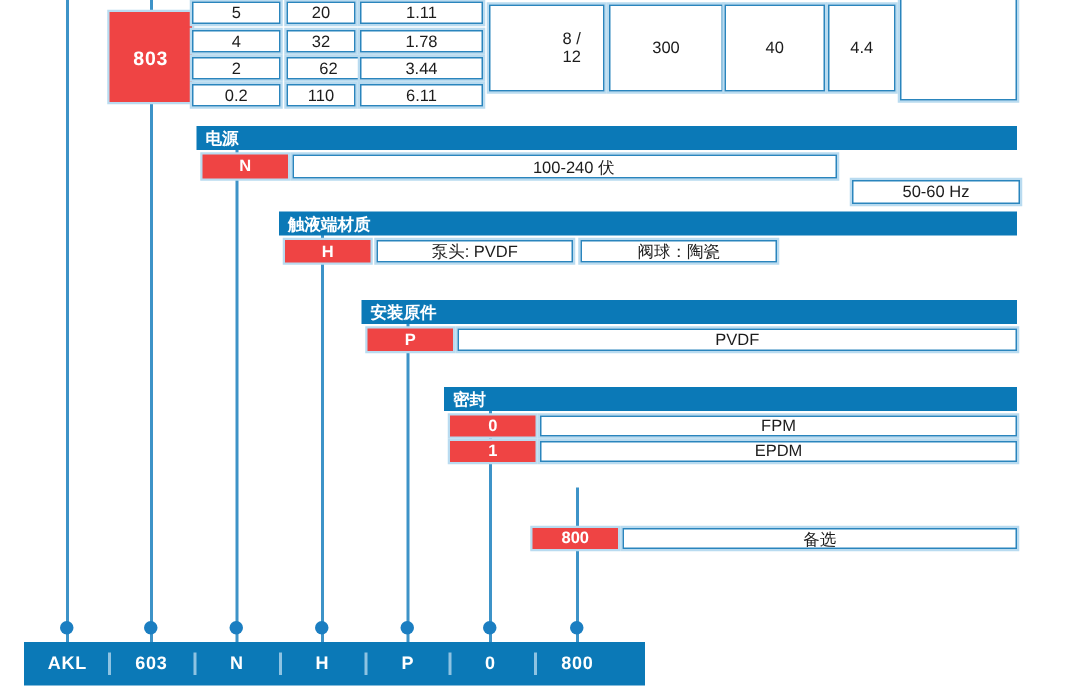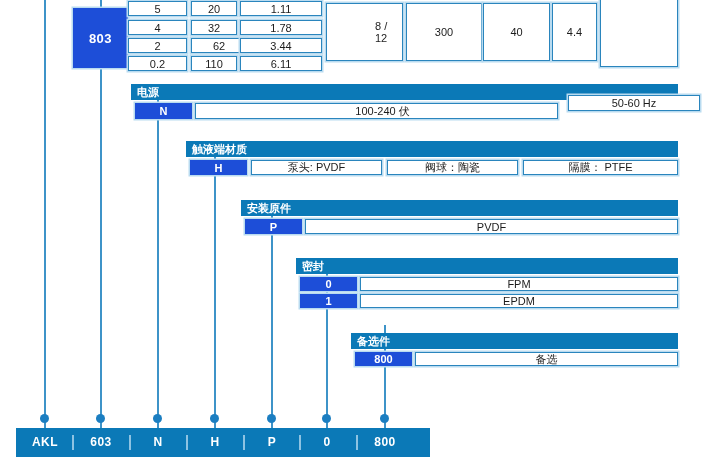--- a/index.html
+++ b/index.html
@@ -3,21 +3,21 @@
 <meta charset="utf-8">
 <style>
   html,body{margin:0;padding:0;background:#fff;}
   #page{position:relative;width:721px;height:466px;background:#ffffff;overflow:hidden;
         font-family:"Liberation Sans","DejaVu Sans",sans-serif;}
   .vline{position:absolute;width:2px;background:#3d93c8;z-index:1;}
   .dot{position:absolute;width:9px;height:9px;border-radius:50%;background:#1b7ec1;z-index:3;}
   .cell{position:absolute;background:#ffffff;border:1px solid #2a85bd;
         box-shadow:0 0 0 1.5px #b9dbf0;display:flex;align-items:center;justify-content:center;
         font-size:11px;color:#1c1c1c;z-index:2;box-sizing:border-box;}
-  .code{position:absolute;background:#1d4ed8;color:#ffffff;font-weight:bold;
+  .code{position:absolute;background:#ef4444;color:#ffffff;font-weight:bold;
         display:flex;align-items:center;justify-content:center;font-size:11px;
         box-shadow:0 0 0 1.5px #b9dbf0;z-index:2;box-sizing:border-box;}
   .hdr{position:absolute;background:#0b79b7;color:#ffffff;font-weight:bold;font-size:11px;
        display:flex;align-items:center;padding-left:6px;z-index:2;box-sizing:border-box;}
   .model{font-size:13px;letter-spacing:0.5px;}
   .bar{position:absolute;left:16px;top:428px;width:414px;height:29px;background:#0b79b7;z-index:2;}
   .seg{position:absolute;top:0;width:60px;color:#ffffff;font-weight:bold;font-size:12px;
        text-align:center;line-height:29px;letter-spacing:0.5px;}
   .sep{position:absolute;top:7px;width:2px;height:15px;background:#8ec3e2;}
 </style>
@@ -54,39 +54,37 @@
 
   <div class="cell" style="left:326px;top:3px;width:77px;height:58px;padding-left:48px;">8 / 12</div>
   <div class="cell" style="left:406px;top:3px;width:76px;height:58px;">300</div>
   <div class="cell" style="left:483px;top:3px;width:67px;height:58px;">40</div>
   <div class="cell" style="left:552px;top:3px;width:45px;height:58px;">4.4</div>
   <div class="cell" style="left:600px;top:-12px;width:78px;height:79px;"></div>
 
   <div class="hdr" style="left:131px;top:84px;width:547px;height:16px;">电源</div>
   <div class="code" style="left:135px;top:103px;width:57px;height:16px;">N</div>
   <div class="cell" style="left:195px;top:103px;width:363px;height:16px;padding-left:12px;">100-240 伏</div>
-  <div class="cell" style="left:568px;top:95px;width:132px;height:16px;">50-60 Hz</div>
+  <div class="cell" style="left:568px;top:120px;width:112px;height:16px;">50-60 Hz</div>
 
   <div class="hdr" style="left:186px;top:141px;width:492px;height:16px;">触液端材质</div>
   <div class="code" style="left:190px;top:160px;width:57px;height:15px;">H</div>
   <div class="cell" style="left:251px;top:160px;width:131px;height:15px;">泵头: PVDF</div>
   <div class="cell" style="left:387px;top:160px;width:131px;height:15px;">阀球：陶瓷</div>
-  <div class="cell" style="left:523px;top:160px;width:155px;height:15px;">隔膜： PTFE</div>
 
   <div class="hdr" style="left:241px;top:200px;width:437px;height:16px;">安装原件</div>
   <div class="code" style="left:245px;top:219px;width:57px;height:15px;">P</div>
   <div class="cell" style="left:305px;top:219px;width:373px;height:15px;">PVDF</div>
 
   <div class="hdr" style="left:296px;top:258px;width:382px;height:16px;">密封</div>
   <div class="code" style="left:300px;top:277px;width:57px;height:14px;">0</div>
   <div class="cell" style="left:360px;top:277px;width:318px;height:14px;">FPM</div>
   <div class="code" style="left:300px;top:294px;width:57px;height:14px;">1</div>
   <div class="cell" style="left:360px;top:294px;width:318px;height:14px;">EPDM</div>
 
-  <div class="hdr" style="left:351px;top:333px;width:327px;height:16px;">备选件</div>
   <div class="code" style="left:355px;top:352px;width:57px;height:14px;">800</div>
   <div class="cell" style="left:415px;top:352px;width:263px;height:14px;">备选</div>
 
   <div class="dot" style="left:40px;top:414px;"></div>
   <div class="dot" style="left:96px;top:414px;"></div>
   <div class="dot" style="left:153px;top:414px;"></div>
   <div class="dot" style="left:210px;top:414px;"></div>
   <div class="dot" style="left:267px;top:414px;"></div>
   <div class="dot" style="left:322px;top:414px;"></div>
   <div class="dot" style="left:380px;top:414px;"></div>

